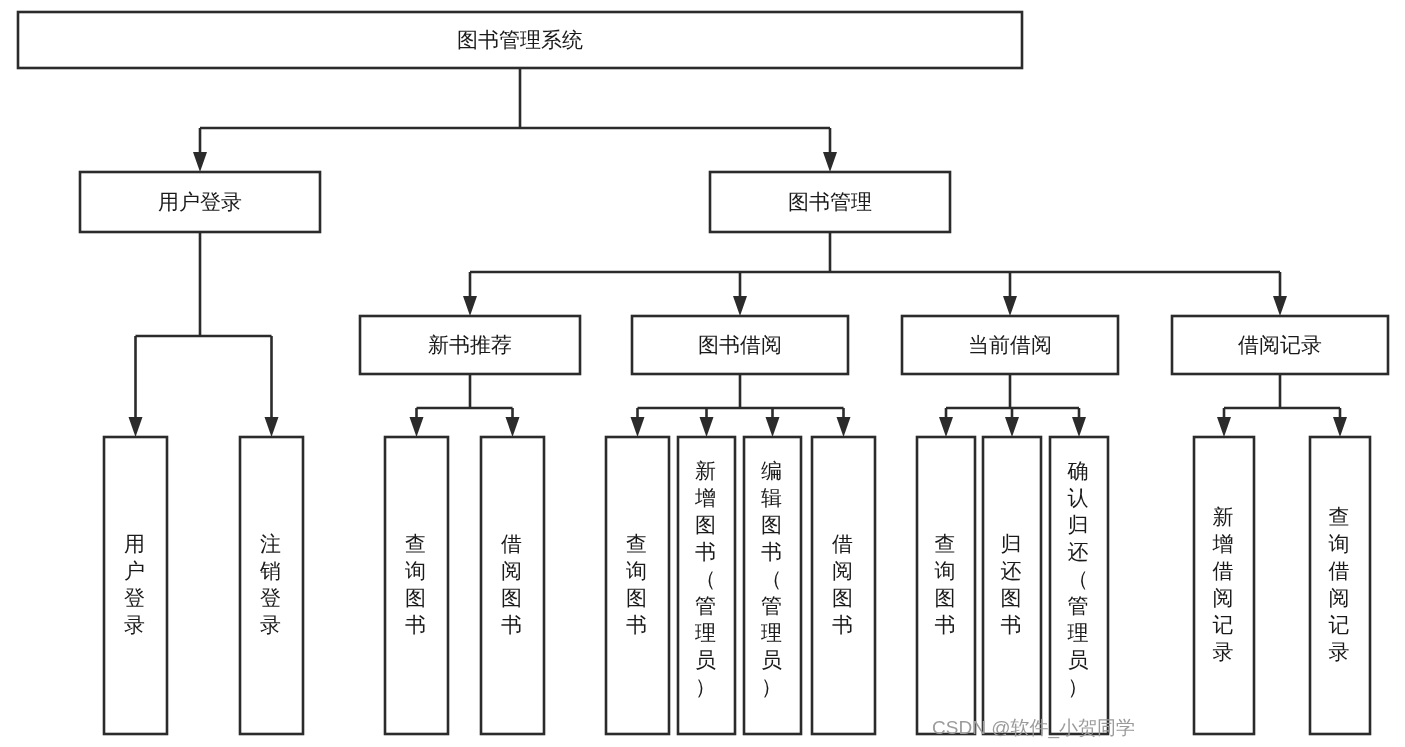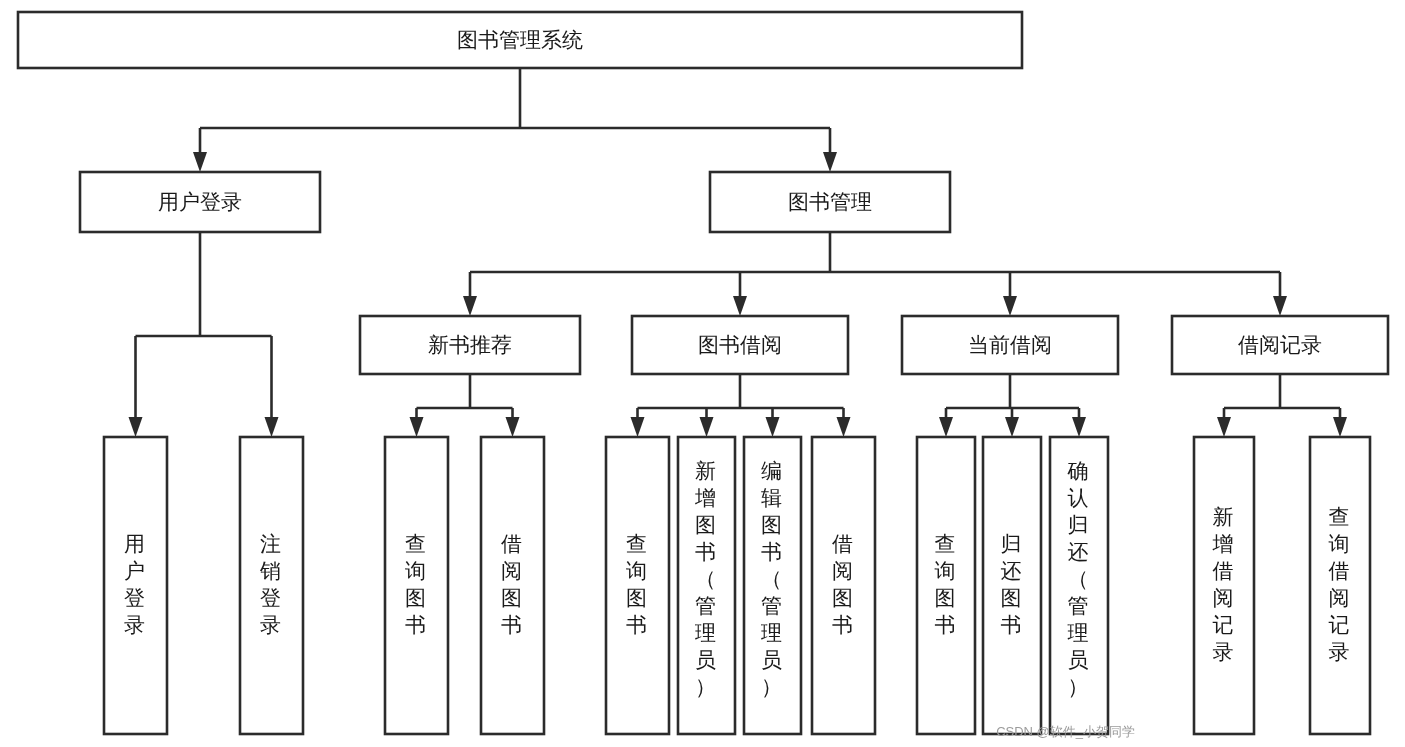--- a/index.html
+++ b/index.html
@@ -54,21 +54,21 @@
     fill: #1a1a1a;
     text-anchor: middle;
     dominant-baseline: middle;
     letter-spacing: 2px;
   }
   .watermark {
     position: absolute;
     right: 10px;
     bottom: 6px;
     font-family: "Liberation Sans", "DejaVu Sans", sans-serif;
-    font-size: 13px;
+    font-size: 19px;
     color: #9b9b9b;
     white-space: nowrap;
     user-select: none;
   }
 </style>
 </head>
 <body>
 
 <div id="diagram-root">
 

